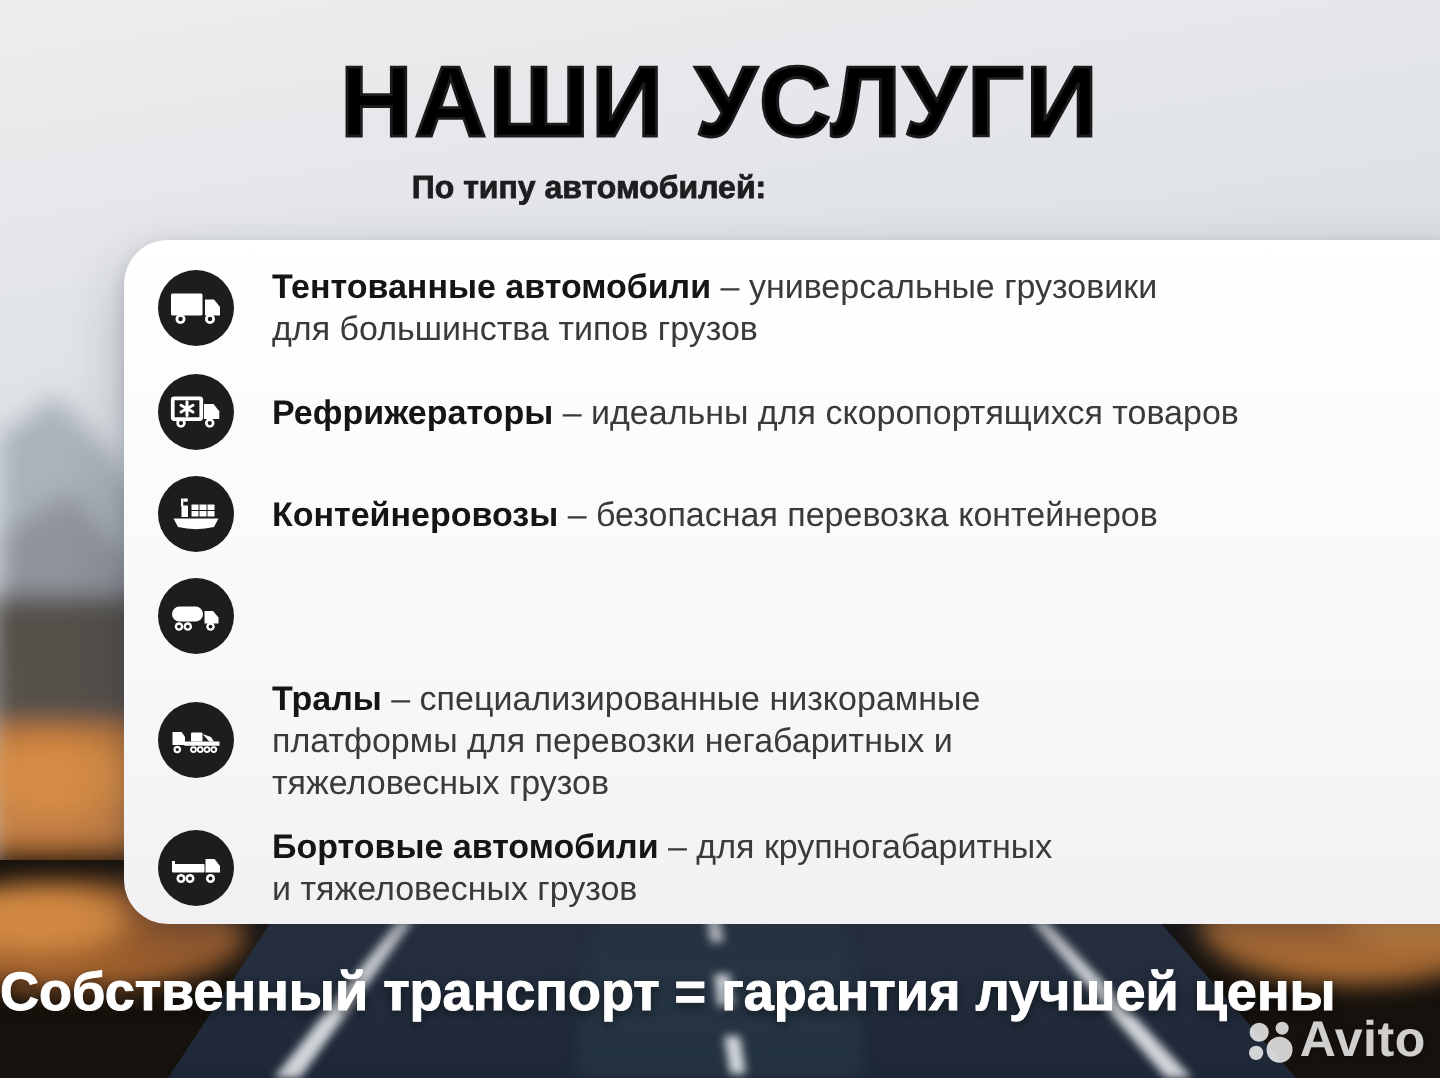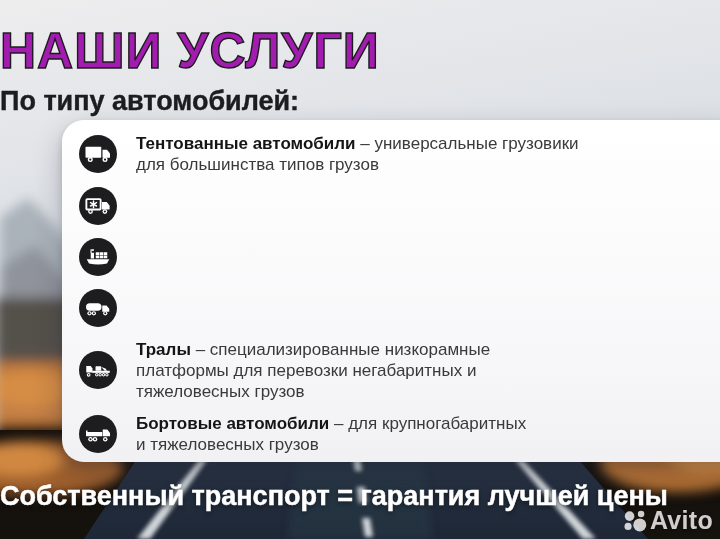--- a/index.html
+++ b/index.html
@@ -2,27 +2,27 @@
 <html><head>
 <meta charset="utf-8">
 <style>
   html,body{margin:0;padding:0;}
   body{
     width:720px;height:539px;position:relative;overflow:hidden;
     font-family:"Liberation Sans",sans-serif;background:#cfd6de;
   }
   .bg{position:absolute;left:0;top:0;width:720px;height:539px;}
   .title{
-    position:absolute;top:22px;left:0;width:720px;text-align:left;
-    font-size:50px;font-weight:bold;color:#a21caf;letter-spacing:1px;
+    position:absolute;top:22px;left:0;width:720px;text-align:center;
+    font-size:50px;font-weight:bold;color:#000000;letter-spacing:1px;
     -webkit-text-stroke:1.4px #1b1b1d;
   }
   .subtitle{
-    position:absolute;top:86px;left:0;width:589px;text-align:left;
-    font-size:27px;font-weight:bold;color:#1d1d1f;
+    position:absolute;top:86px;left:0;width:589px;text-align:center;
+    font-size:16px;font-weight:bold;color:#1d1d1f;
     -webkit-text-stroke:.4px #1d1d1f;
   }
   .card{
     position:absolute;left:62px;top:120px;width:684px;height:342px;
     box-sizing:border-box;border-radius:22px;
     background:linear-gradient(180deg,#ffffff 0%,#f7f7f9 70%,#f1f1f4 100%);
     box-shadow:0 12px 28px rgba(35,40,55,.28),0 3px 8px rgba(35,40,55,.15);
     padding:14px 14px 8px 17px;
     display:flex;flex-direction:column;gap:13px;
   }
@@ -154,37 +154,39 @@
           <line x1="6" y1="9.3" x2="10.8" y2="12"></line>
           <line x1="6" y1="12" x2="10.8" y2="9.3"></line>
         </g>
         <path d="M15.2 8.8h3.8l2.3 2.9v3.1h-6.1z"></path>
         <circle cx="6" cy="16.4" r="1.9"></circle>
           <circle cx="6" cy="16.4" r="0.85" fill="#1d1d1f"></circle>
         <circle cx="17.5" cy="16.4" r="1.9"></circle>
           <circle cx="17.5" cy="16.4" r="0.85" fill="#1d1d1f"></circle>
       </svg>
     </span>
+    <div class="item-text"><b>Рефрижераторы</b><span> – идеальны для скоропортящихся товаров</span></div>
   </div>
 
   <div class="service-row">
     <span class="icon-circle">
       <svg viewBox="0 0 24 24" fill="#fff">
         <rect x="10.2" y="8.2" width="2.8" height="2.2"></rect>
         <rect x="13.4" y="8.2" width="2.8" height="2.2"></rect>
         <rect x="16.6" y="8.2" width="2.8" height="2.2"></rect>
         <rect x="10.2" y="10.8" width="2.8" height="2.2"></rect>
         <rect x="13.4" y="10.8" width="2.8" height="2.2"></rect>
         <rect x="16.6" y="10.8" width="2.8" height="2.2"></rect>
         <rect x="6.2" y="8.6" width="2.6" height="4.6"></rect>
         <rect x="6" y="5.8" width="0.9" height="3"></rect>
         <rect x="6.9" y="5.8" width="1.8" height="1.3"></rect>
         <path d="M3 13.8 H21 L19.2 17.2 Q12 18.9 4.8 17.2 Z"></path>
       </svg>
     </span>
+    <div class="item-text"><b>Контейнеровозы</b><span> – безопасная перевозка контейнеров</span></div>
   </div>
 
   <div class="service-row">
     <span class="icon-circle">
       <svg viewBox="0 0 24 24" fill="#fff">
         <rect x="2.4" y="8.2" width="12.4" height="6" rx="3"></rect>
         <path d="M15.4 10h3.4l2.2 2.6v2.4h-5.6z"></path>
         <circle cx="5.2" cy="16.2" r="1.7"></circle>
           <circle cx="5.2" cy="16.2" r="0.75" fill="#1d1d1f"></circle>
         <circle cx="8.7" cy="16.2" r="1.7"></circle>

